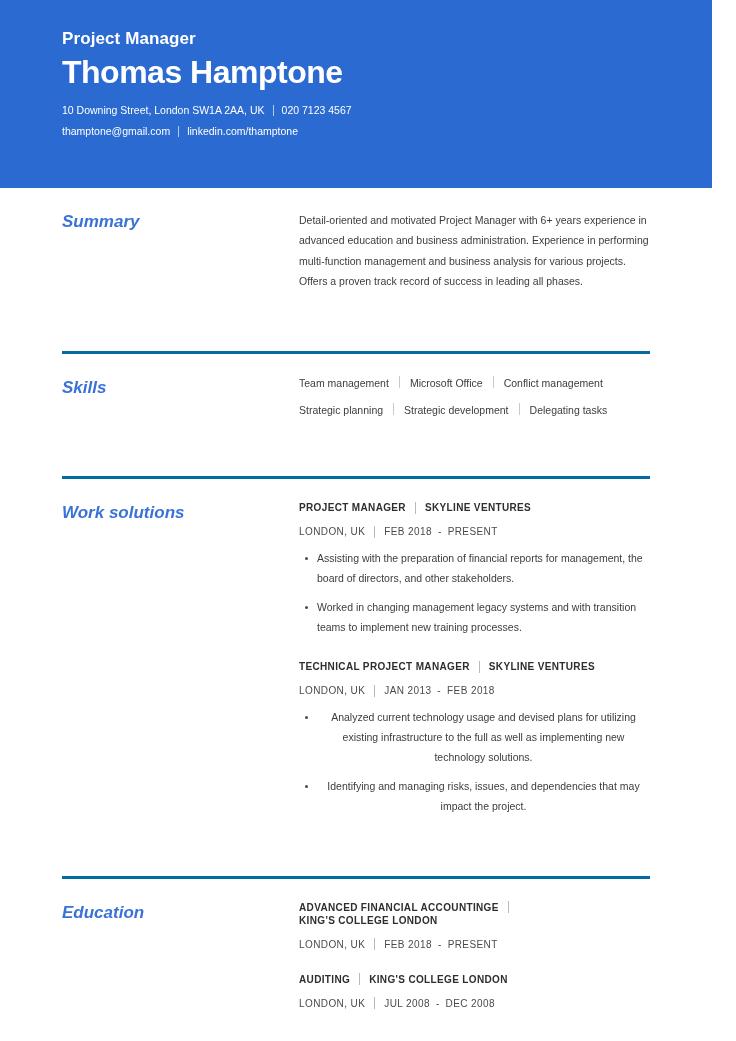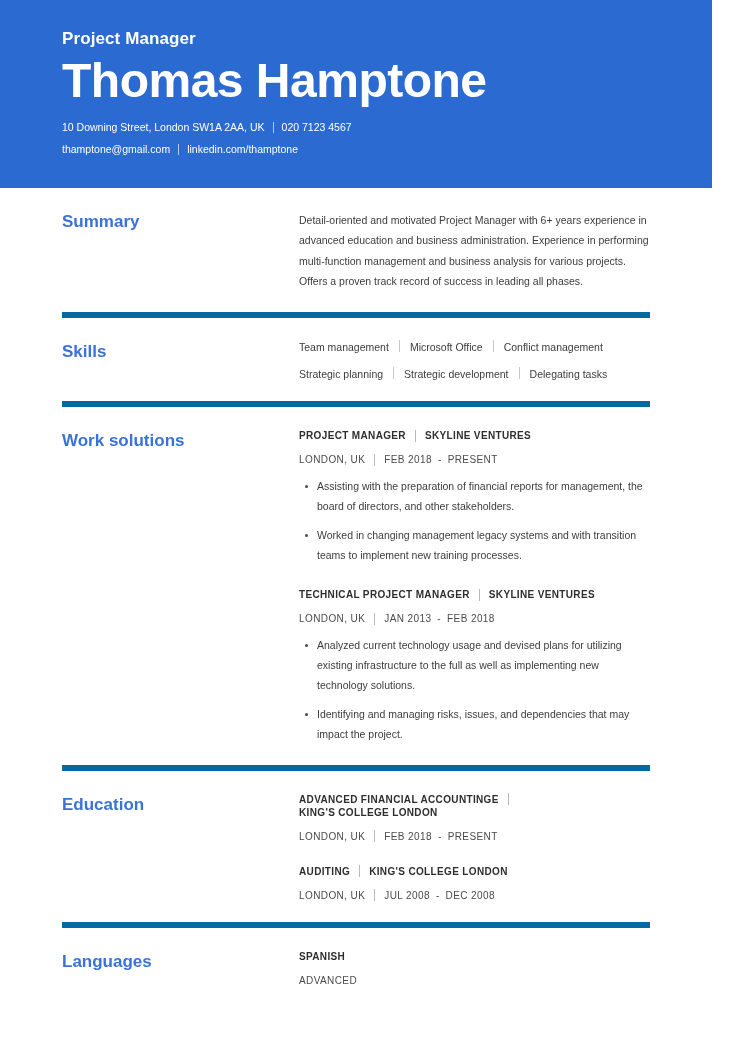--- a/index.html
+++ b/index.html
@@ -29,21 +29,21 @@
   .header-role {
     color: #ffffff;
     font-size: 17px;
     font-weight: bold;
     letter-spacing: 0.1px;
     line-height: 1.1;
     margin: 0 0 6px 0;
   }
   .header-name {
     color: #ffffff;
-    font-size: 48px;
+    font-size: 32px;
     font-weight: bold;
     letter-spacing: -0.5px;
     line-height: 1.1;
     margin: 0 0 14px 0;
     white-space: nowrap;
   }
   .contact-line {
     color: #ffffff;
     font-size: 10.5px;
     line-height: 1.2;
@@ -67,30 +67,32 @@
     padding: 0 62px;
     box-sizing: border-box;
   }
   .section {
     display: flex;
     align-items: flex-start;
     padding-top: 22px;
     padding-bottom: 20px;
   }
   .section + .section {
-    border-top: 6px solid #0369a1;
+    border-top: 3px solid #0369a1;
+    margin-top: 39px;
   }
   .section-title {
     width: 237px;
     flex: none;
     color: #3a72d8;
     font-size: 17px;
     font-weight: bold;
     line-height: 1.2;
     padding-top: 2px;
+    font-style: italic;
   }
   .section-body {
     flex: 1 1 auto;
     min-width: 0;
   }
 
   .para {
     color: #3c3c3c;
     font-size: 10.5px;
     line-height: 1.95;
@@ -112,21 +114,21 @@
     display: inline-block;
     width: 1px;
     height: 12px;
     background: #c9c9c9;
     margin: 0 10px;
     flex: none;
   }
 
   
   .entry { margin-bottom: 22px; }
-  .entry:last-child { margin-bottom: 0; }
+  .entry:last-child { margin-bottom: 0; text-align: center; }
   .entry-head {
     display: flex;
     align-items: center;
     flex-wrap: wrap;
     color: #2e2e2e;
     font-size: 10px;
     font-weight: bold;
     letter-spacing: 0.35px;
     line-height: 1.3;
     margin-bottom: 11px;

